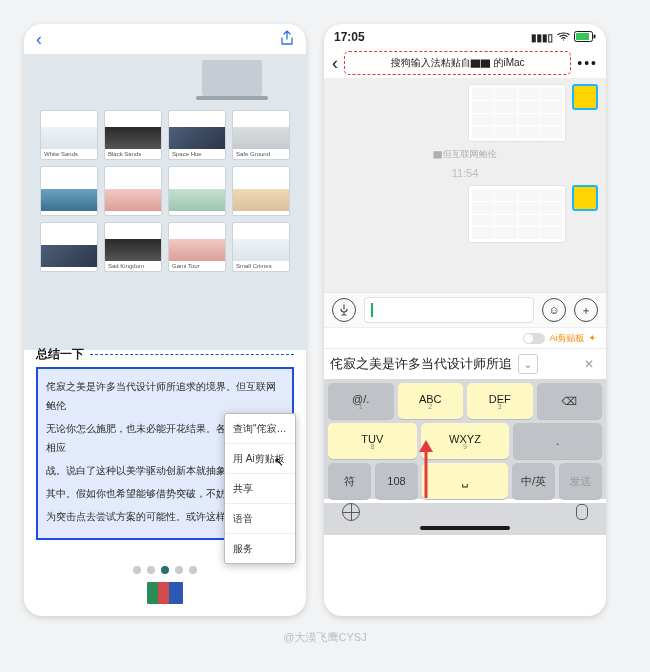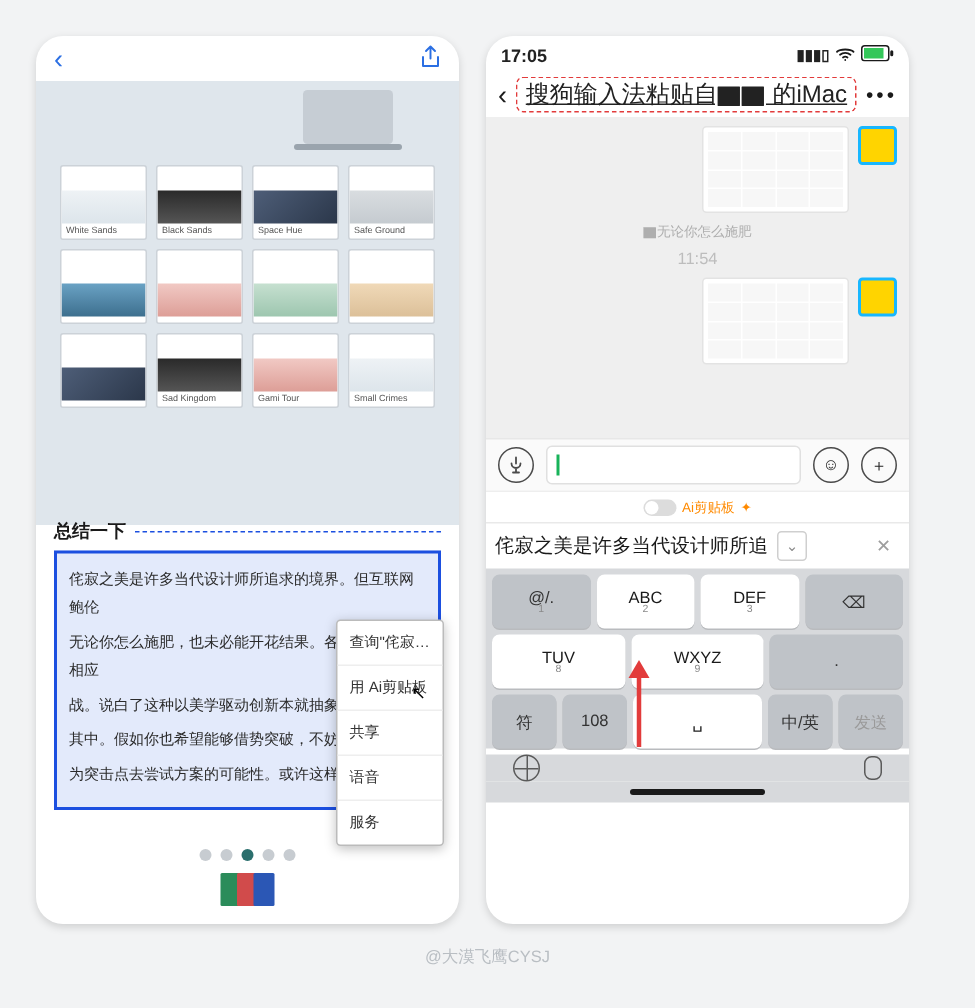--- a/index.html
+++ b/index.html
@@ -41,42 +41,42 @@
   .dots span.active{background:#2b6f6d;}
   .books{position:absolute;bottom:12px;left:0;right:0;display:flex;justify-content:center;}
   .book{width:14px;height:22px;border-radius:1px;}
   .bk1{background:#2b8c5a;} .bk2{background:#d14b4b;margin-left:-3px;} .bk3{background:#2b57b5;margin-left:-3px;}
 
   
   .statusbar{display:flex;align-items:center;justify-content:space-between;height:22px;padding:2px 10px 0 10px;font-size:12px;font-weight:600;}
   .sig{display:flex;align-items:center;gap:4px;font-size:10px;}
   .navbar{display:flex;align-items:center;height:30px;padding:0 8px;}
   .chev{font-size:18px;color:#1a1a1a;}
-  .title-pill{flex:1;margin:0 6px;border:1.5px dashed #e23b3b;border-radius:5px;height:22px;display:flex;align-items:center;justify-content:center;font-size:16px;color:#222;text-decoration:underline;}
+  .title-pill{flex:1;margin:0 6px;border:1.5px dashed #e23b3b;border-radius:5px;height:22px;display:flex;align-items:center;justify-content:center;font-size:10px;color:#222;}
   .dots3{color:#1a1a1a;letter-spacing:2px;font-size:14px;}
   .chat{background:#efefef;height:202px;padding:6px 8px;font-size:9px;color:#9a9a9a;display:flex;flex-direction:column;gap:6px;align-items:center;}
   .bubble-row{display:flex;align-items:flex-start;gap:6px;width:100%;justify-content:flex-end;}
   .avatar{width:22px;height:22px;border-radius:3px;background:#ffd400;border:2px solid #18b7ff;}
   .sheet{width:90px;height:50px;background:#fff;border-radius:3px;border:1px solid #e3e3e3;display:grid;grid-template-columns:repeat(4,1fr);grid-template-rows:repeat(4,1fr);gap:1px;padding:3px;}
   .sheet i{background:#f7f7f7;}
   .recall{font-size:9px;color:#aeaeae;}
   .ts{font-size:11px;color:#bdbdbd;}
   .input-row{display:flex;align-items:center;height:34px;padding:0 8px;border-top:1px solid #e7e7e7;background:#fafafa;gap:8px;}
   .circ{width:22px;height:22px;border:1.5px solid #4a4a4a;border-radius:50%;display:flex;align-items:center;justify-content:center;font-size:11px;}
   .text-field{flex:1;height:24px;border:1px solid #e0e0e0;border-radius:4px;background:#fff;display:flex;align-items:center;padding:0 6px;}
   .caret{width:1.5px;height:14px;background:#18b35a;}
-  .ai-row{display:flex;align-items:center;justify-content:center;height:20px;padding:0 10px;font-size:9px;color:#ff8a00;gap:4px;border-top:1px solid #eee;}
+  .ai-row{display:flex;align-items:center;justify-content:flex-end;height:20px;padding:0 10px;font-size:9px;color:#ff8a00;gap:4px;border-top:1px solid #eee;}
   .toggle{width:22px;height:11px;border-radius:6px;background:#dcdcdc;position:relative;}
   .toggle:after{content:"";position:absolute;left:1px;top:1px;width:9px;height:9px;border-radius:50%;background:#fff;}
   .cand{display:flex;align-items:center;height:30px;background:#fff;border-top:1px solid #e9e9e9;padding-left:6px;font-size:13px;color:#1a1a1a;gap:6px;}
   .cand .x{margin-left:auto;width:22px;height:22px;border-radius:50%;display:flex;align-items:center;justify-content:center;color:#9e9e9e;font-size:12px;margin-right:6px;}
   .expand{width:18px;height:18px;border:1px solid #cfcfcf;border-radius:3px;display:flex;align-items:center;justify-content:center;font-size:10px;color:#8b8b8b;}
   .kbd{background:#d7d9dc;padding:4px 4px 0 4px;}
   .krow{display:flex;gap:4px;margin-bottom:4px;}
-  .key{flex:1;height:36px;background:#ffffff;border-radius:5px;box-shadow:0 1px 0 #b9bbbe;display:flex;flex-direction:column;align-items:center;justify-content:center;font-size:11px;color:#1a1a1a;}
+  .key{flex:1;height:36px;background:#fef9c3;border-radius:5px;box-shadow:0 1px 0 #b9bbbe;display:flex;flex-direction:column;align-items:center;justify-content:center;font-size:11px;color:#1a1a1a;}
   .key small{font-size:7px;color:#8a8a8a;margin-top:-2px;}
   .key.func{background:#bfc3c8;color:#333;}
   .space{flex:2;}
   .arrow-up{position:absolute;left:416px;top:440px;width:0;height:0;pointer-events:none;}
   .arrow-up svg{position:absolute;left:0;top:0;}
   .bottom-strip{height:18px;display:flex;align-items:center;justify-content:space-between;padding:0 18px;background:#d7d9dc;}
   .globe{width:16px;height:16px;border:1.3px solid #5a5a5a;border-radius:50%;position:relative;}
   .globe:before{content:"";position:absolute;left:50%;top:0;bottom:0;width:1px;background:#5a5a5a;}
   .globe:after{content:"";position:absolute;top:50%;left:0;right:0;height:1px;background:#5a5a5a;}
   .mic{width:10px;height:14px;border:1.3px solid #5a5a5a;border-radius:5px;}
@@ -227,21 +227,21 @@
               <i></i>
               <i></i>
               <i></i>
               <i></i>
               <i></i>
               <i></i>
               <i></i>
             </div>
           <div class="avatar"></div>
         </div>
-        <div class="recall">▇无论你怎么施肥</div>
+        <div class="recall">▇但互联网鲍伦</div>
         <div class="ts">11:54</div>
         <div class="bubble-row">
           <div class="sheet">
               <i></i>
               <i></i>
               <i></i>
               <i></i>
               <i></i>
               <i></i>
               <i></i>

